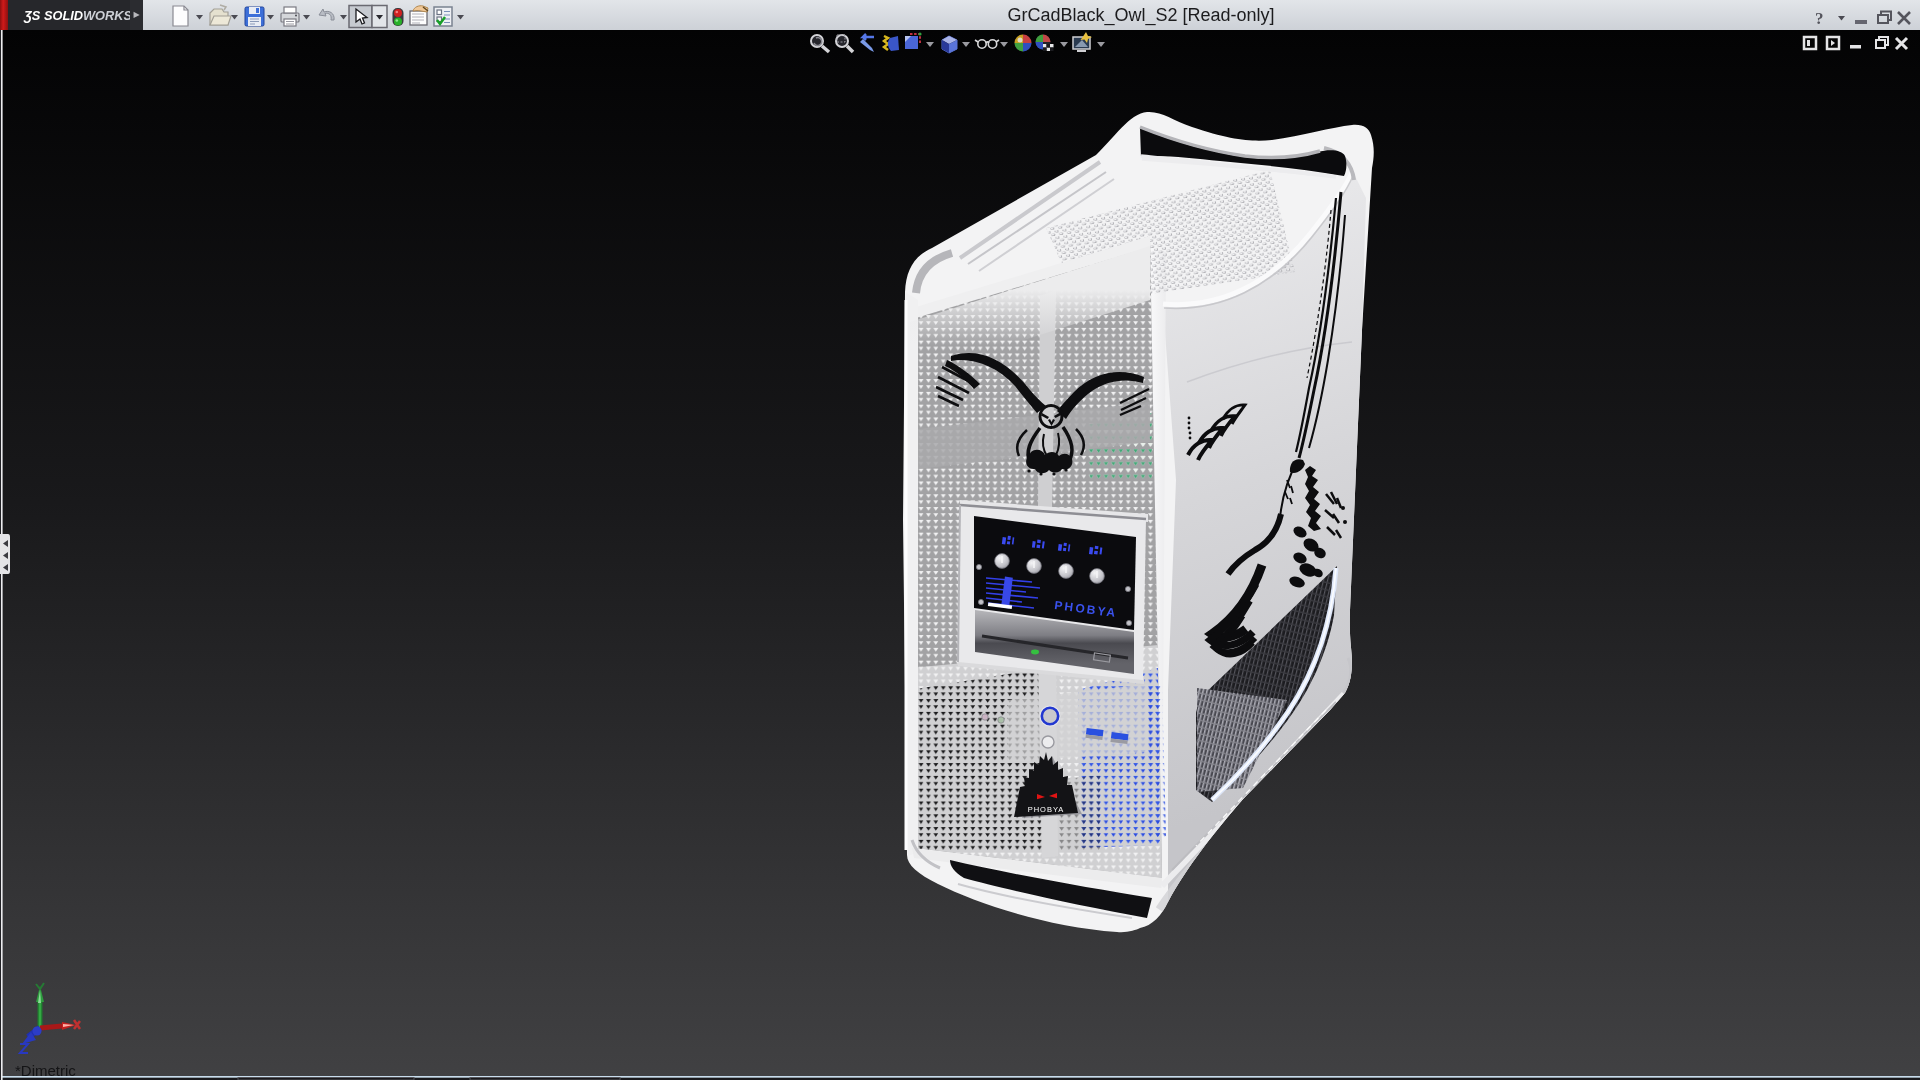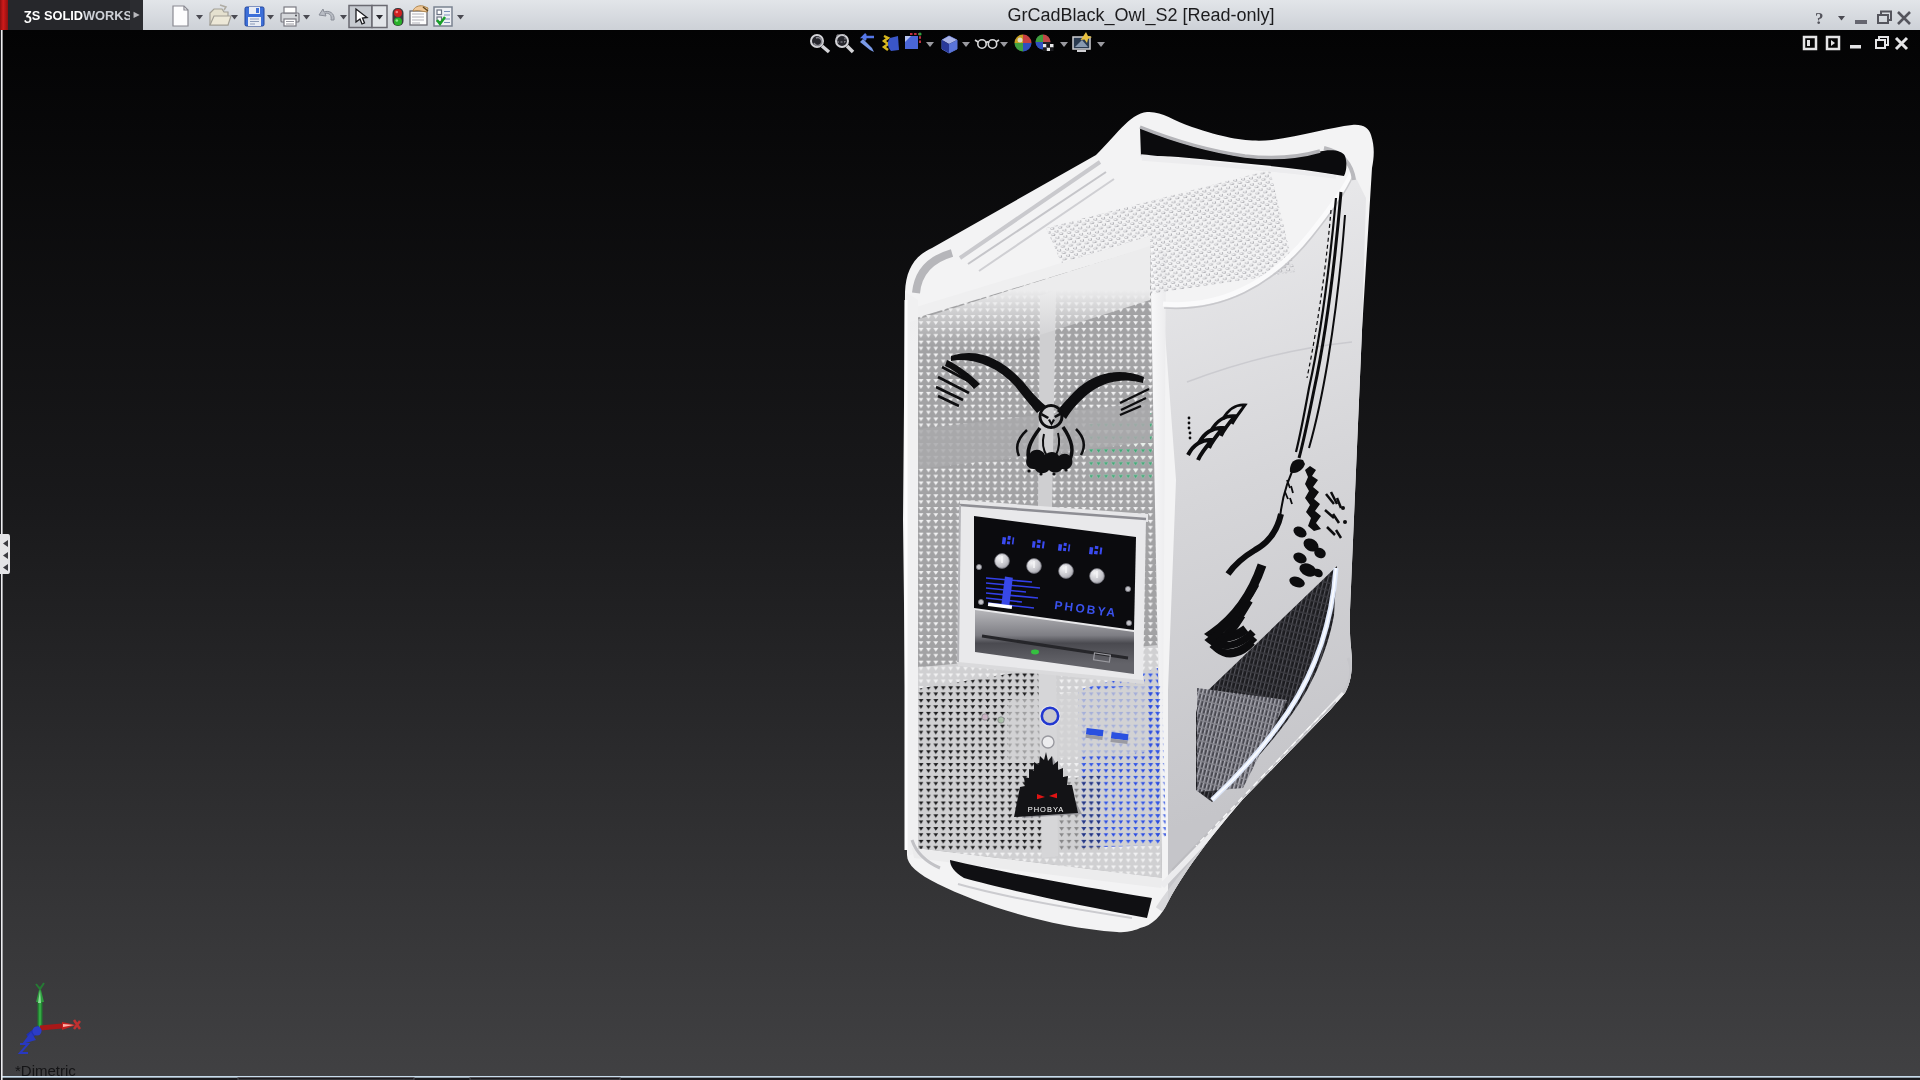--- a/index.html
+++ b/index.html
@@ -1,21 +1,21 @@
 <!DOCTYPE html>
 <html><head>
 <meta charset="utf-8">
 <style>
   html,body{margin:0;padding:0;width:1920px;height:1080px;overflow:hidden;background:#000;
     font-family:"Liberation Sans",sans-serif;}
   #titlebar{position:absolute;left:0;top:0;width:1920px;height:30px;
     background:linear-gradient(#e2e5e9,#cdd1d7);z-index:10;}
   #swlogo{position:absolute;left:0;top:0;width:130px;height:30px;background:#26272b;}
   #redstripe{position:absolute;left:0;top:0;width:8px;height:30px;background:linear-gradient(90deg,#8c1010,#d01a1a 40%,#8c1010);}
-  #swtext{position:absolute;left:24px;top:8px;color:#fff;font-size:12.8px;font-weight:bold;letter-spacing:0px;}
+  #swtext{position:absolute;left:24px;top:8px;color:#fff;font-size:12.8px;font-weight:bold;letter-spacing:0px;font-style:italic;}
   #swtext .lite{color:#cdd0d6;font-weight:bold;}
   #flyarr{position:absolute;left:130px;top:0;width:13px;height:30px;background:#2b2c30;color:#b8b8bc;font-size:8px;line-height:30px;text-align:center;}
   #dtitle{position:absolute;left:362px;top:0;width:1558px;text-align:center;font-size:18px;color:#1c1c1e;line-height:30px;}
   .tbico{position:absolute;top:3px;}
   #viewport{position:absolute;left:0;top:0;width:1920px;height:1080px;}
 </style>
 </head>
 <body>
 <svg id="viewport" viewBox="0 0 1920 1080">
   <defs>

